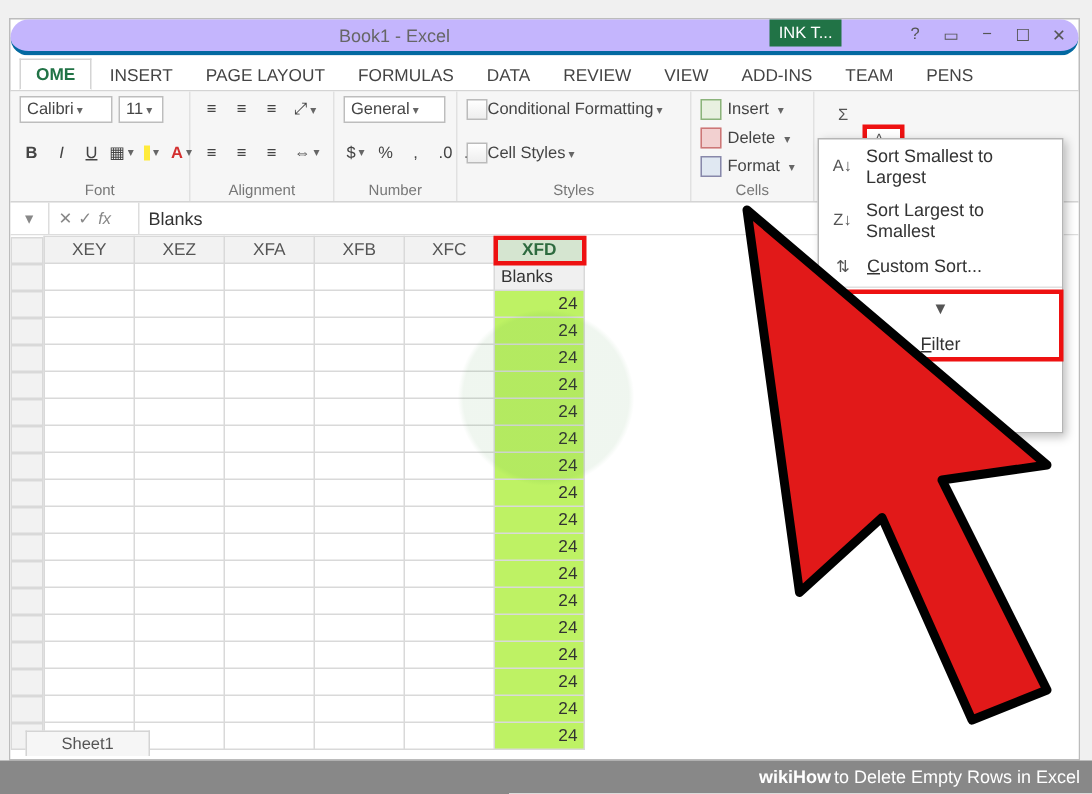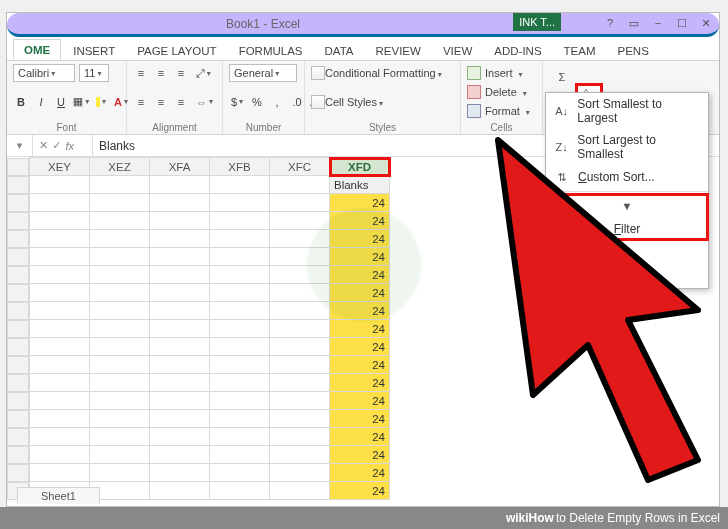--- a/index.html
+++ b/index.html
@@ -38,21 +38,21 @@
   .fbar .fval { flex: 1; display: flex; align-items: center; padding-left: 6px; font-size: 12px; color: #333; }
   
   .sheet { flex: 1; overflow: hidden; position: relative; background: #fff; }
   .sheet table { border-collapse: collapse; font-size: 11.5px; color: #333; }
   .sheet th, .sheet td { border: 1px solid #d9d9d9; height: 18px; }
   .sheet th { background: #f2f2f2; font-weight: 400; color: #555; text-align: center; }
   .sheet th.col { width: 60px; }
   .sheet th.row { width: 22px; background: #f2f2f2; }
   .sheet td { width: 60px; text-align: right; padding-right: 4px; }
   .sheet th.selcol { background: #d5e5d0; color: #2e6b3f; font-weight: 700; outline: 3px solid #e11; outline-offset: -2px; }
-  .sheet td.selcol { background: #fde047; }
+  .sheet td.selcol { background: #bef264; }
   .sheet td.selcol.hdr { text-align: left; padding-left: 4px; background: #f0f0f0; font-weight: 400; }
   
   .menu { position: absolute; right: 10px; top: 79px; width: 164px; background: #fff; border: 1px solid #b5b5b5; box-shadow: 2px 2px 6px rgba(0,0,0,.25); z-index: 50; font-size: 12px; }
   .menu .mi { display: flex; align-items: center; gap: 8px; padding: 4px 8px; color: #333; }
   .menu .mi.disabled { color: #aaa; }
   .menu .micon { width: 16px; height: 16px; display: flex; align-items: center; justify-content: center; font-size: 11px; color: #555; }
   .menu hr { border: none; border-top: 1px solid #e0e0e0; margin: 2px 0; }
   .menu .mi.highlight { outline: 3px solid #e11; outline-offset: -2px; flex-direction: column; }
   .menu .u { text-decoration: underline; }
   

